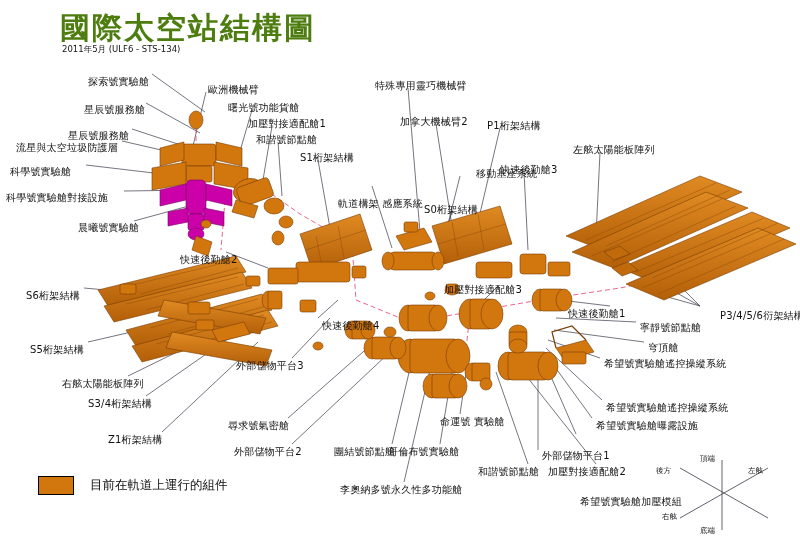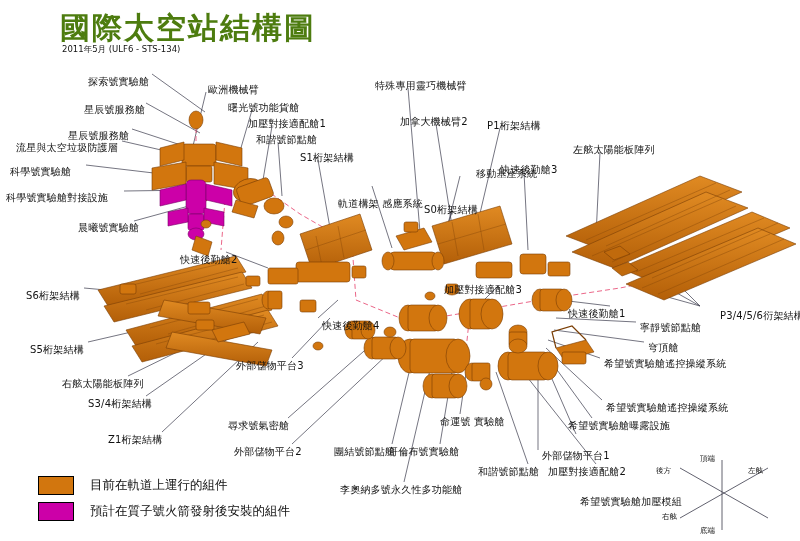--- a/index.html
+++ b/index.html
@@ -323,33 +323,29 @@
 實驗艙</div>
       <div class="lbl" style="left: 478px; top: 466px;">和諧號節點艙</div>
       <div class="lbl" style="left: 548px; top: 466px;">加壓對接適配艙2</div>
       <div class="lbl" style="left: 444px; top: 284px;">加壓對接適配艙3</div>
       <div class="lbl" style="left: 568px; top: 308px;">快速後勤艙1</div>
       <div class="lbl" style="left: 720px; top: 310px;">P3/4/5/6衍架結構</div>
       <div class="lbl" style="left: 640px; top: 322px;">寧靜號節點艙</div>
       <div class="lbl" style="left: 648px; top: 342px;">穹頂艙</div>
       <div class="lbl" style="left: 604px; top: 358px;">希望號實驗艙遙控操縱系統</div>
       <div class="lbl" style="left: 606px; top: 402px;">希望號實驗艙遙控操縱系統</div>
-      <div class="lbl" style="left: 568px; top: 420px;">希望號實驗艙曝露設施</div>
+      <div class="lbl" style="left: 596px; top: 420px;">希望號實驗艙曝露設施</div>
       <div class="lbl" style="left: 580px; top: 456px; margin-top: 40px;">希望號實驗艙加壓模組</div>
       <div class="lbl" style="left: 542px; top: 450px;">外部儲物平台1</div>
     </div>
 
   <div class="legend">
     <div class="lgrow">
       <span class="sw" id="sw0" style="background: rgb(210, 118, 14);"></span>
       <span class="lgtxt">目前在軌道上運行的組件</span>
-    </div>
-    <div class="lgrow">
-      <span class="sw" id="sw1" style="background: rgb(204, 0, 168);"></span>
-      <span class="lgtxt">預計在質子號火箭發射後安裝的組件</span>
     </div>
   </div>
 
   <div class="compass" id="compass">
       <div class="cmp" style="left: 52px; top: 2px;">頂端</div>
       <div class="cmp" style="left: 52px; top: 74px;">底端</div>
       <div class="cmp" style="left: 8px; top: 14px;">後方</div>
       <div class="cmp" style="left: 96px; top: 62px; margin-top: 44px;">前方</div>
       <div class="cmp" style="left: 100px; top: 14px;">左舷</div>
       <div class="cmp" style="left: 14px; top: 60px;">右舷</div>

